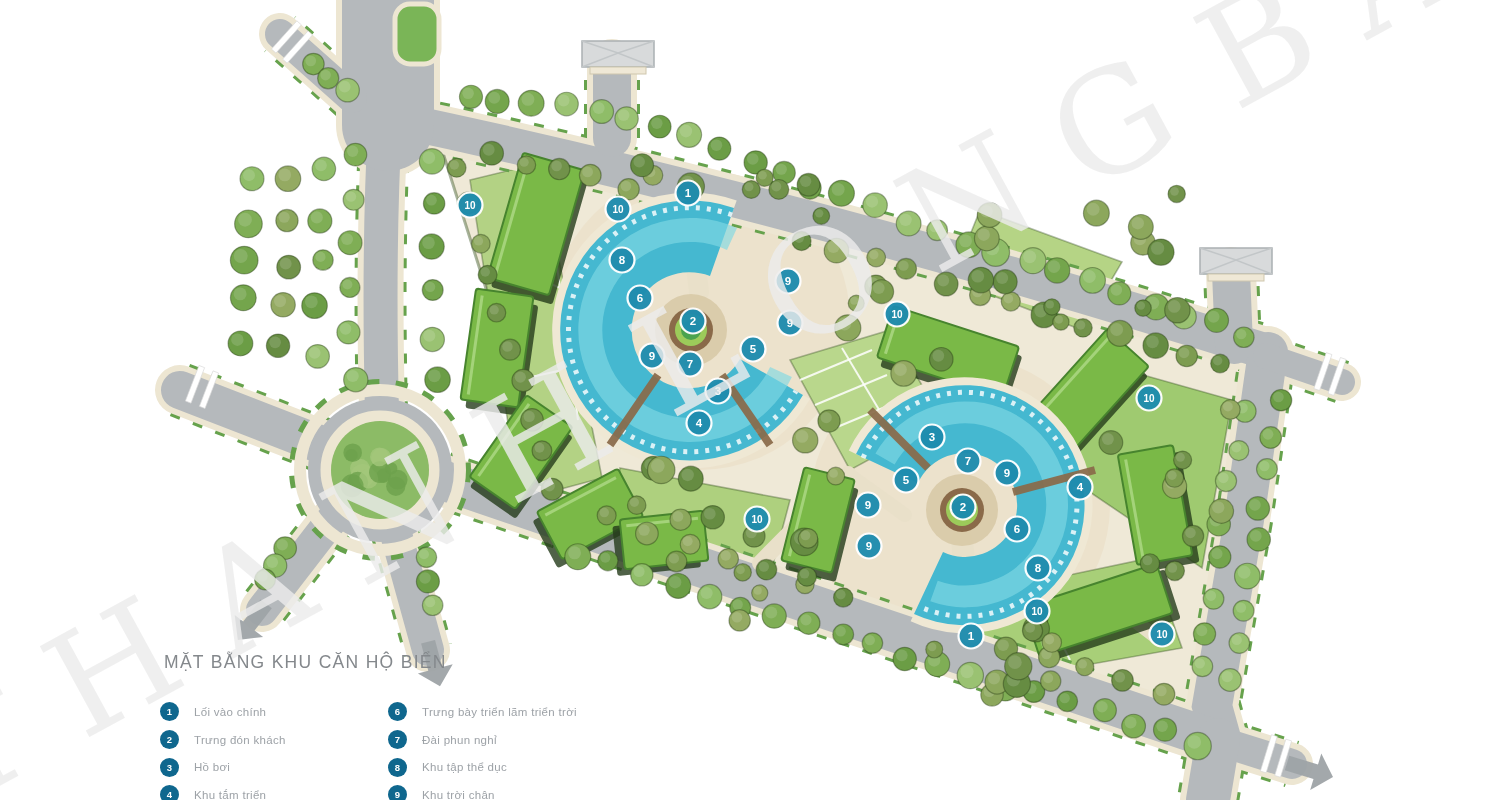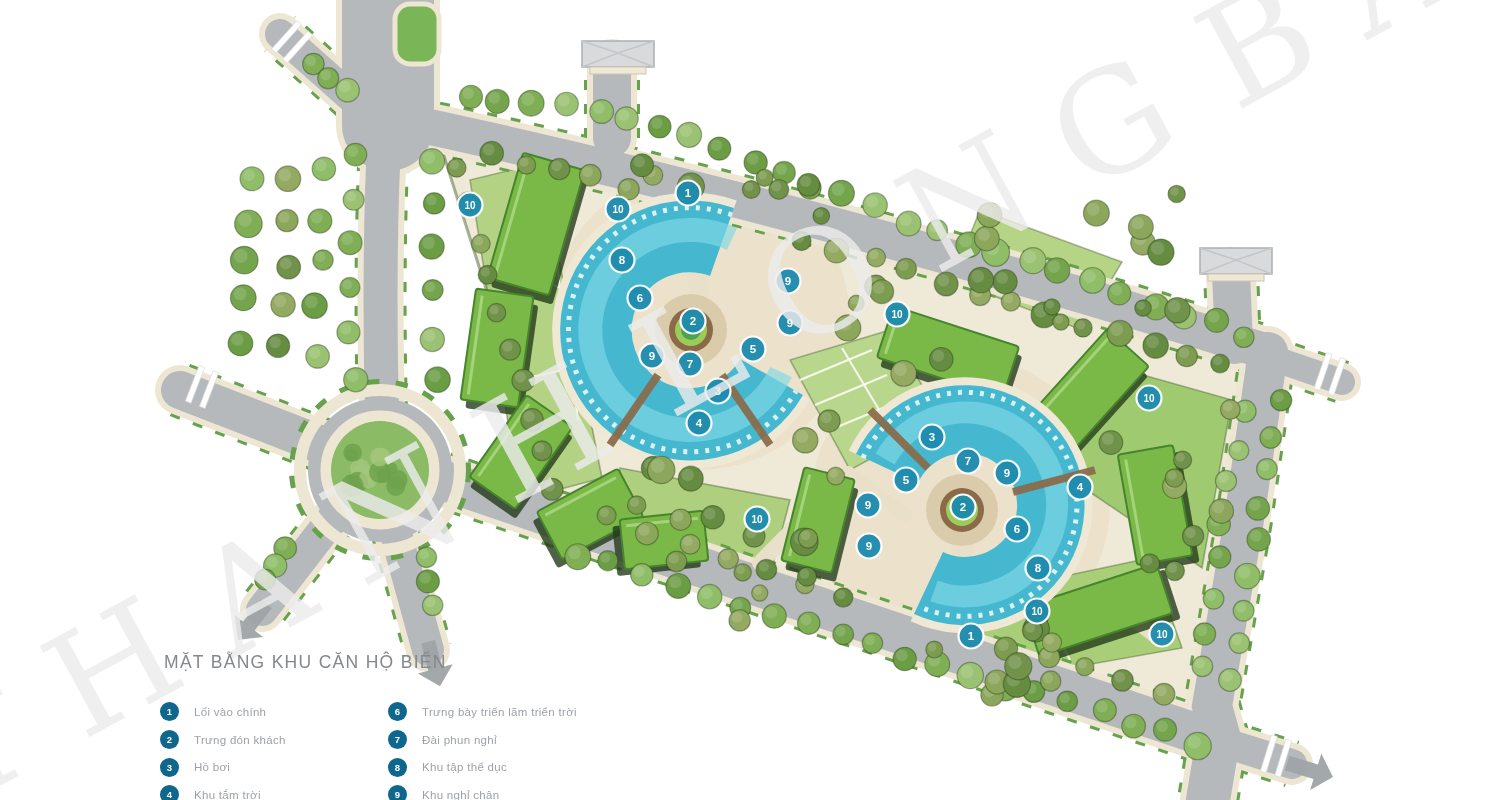--- a/index.html
+++ b/index.html
@@ -769,36 +769,36 @@
         <div class="legend-row">
           <div class="legend-num" style="background: rgb(15, 103, 142);">2</div>
           <div class="legend-label">Trưng đón khách</div>
         </div>
         <div class="legend-row">
           <div class="legend-num" style="background: rgb(15, 103, 142);">3</div>
           <div class="legend-label">Hồ bơi</div>
         </div>
         <div class="legend-row">
           <div class="legend-num" style="background: rgb(15, 103, 142);">4</div>
-          <div class="legend-label">Khu tắm trời</div>
+          <div class="legend-label">Khu tắm triển</div>
         </div>
       </div>
     <div class="legend-col col2" id="legend-col-2">
         <div class="legend-row">
           <div class="legend-num" style="background: rgb(15, 103, 142);">6</div>
           <div class="legend-label">Trưng bày triển lãm triển trời</div>
         </div>
         <div class="legend-row">
           <div class="legend-num" style="background: rgb(15, 103, 142);">7</div>
           <div class="legend-label">Đài phun nghỉ</div>
         </div>
         <div class="legend-row">
           <div class="legend-num" style="background: rgb(15, 103, 142);">8</div>
           <div class="legend-label">Khu tập thể dục</div>
         </div>
         <div class="legend-row">
           <div class="legend-num" style="background: rgb(15, 103, 142);">9</div>
-          <div class="legend-label">Khu nghỉ chân</div>
+          <div class="legend-label">Khu trời chân</div>
         </div>
       </div>
   </div>
 
 </div>
 
 </body></html>

